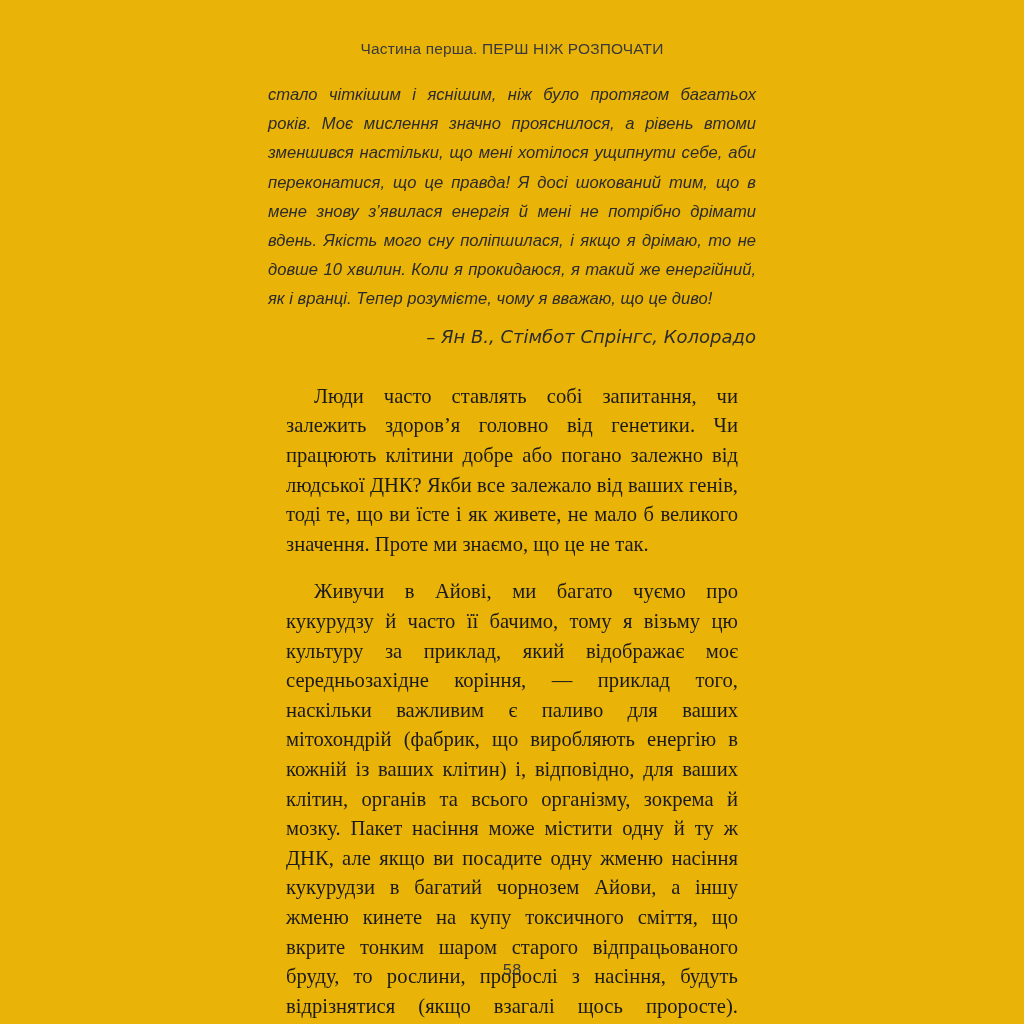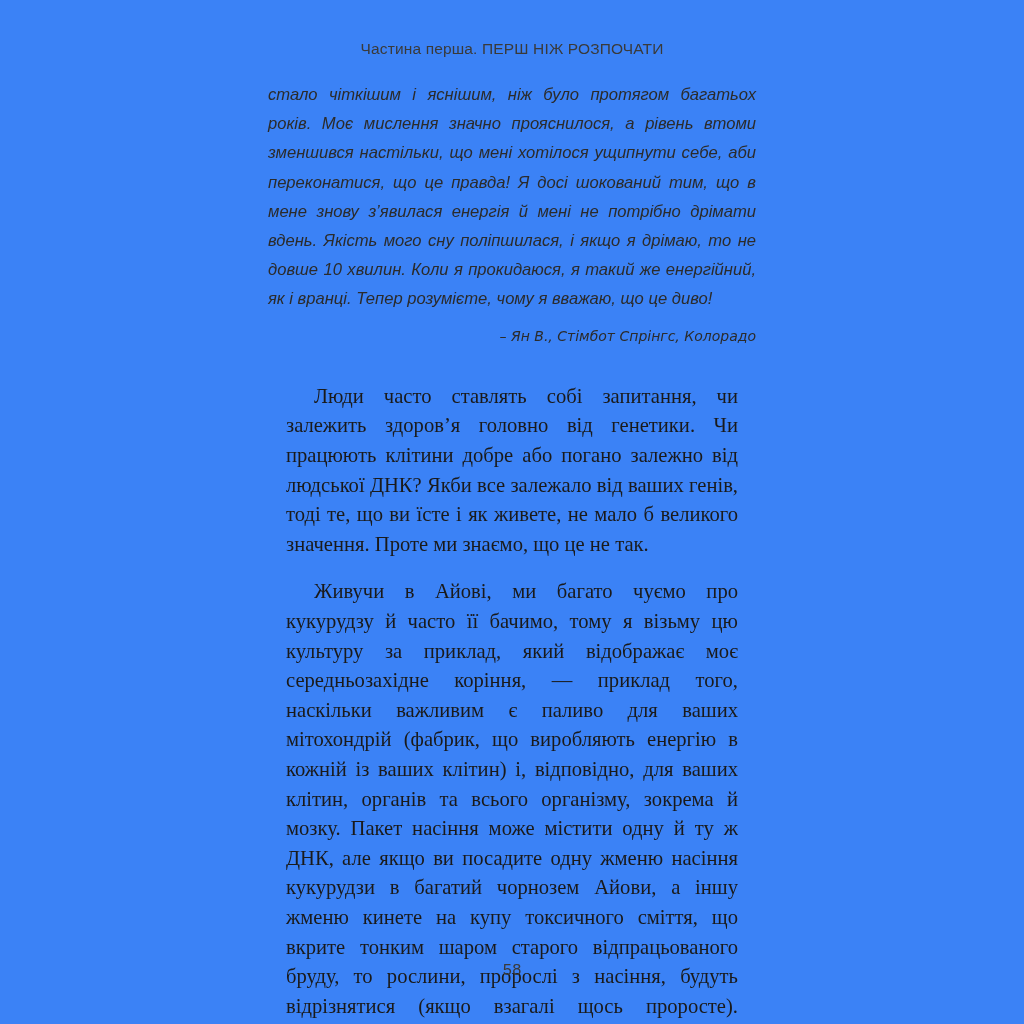--- a/index.html
+++ b/index.html
@@ -4,21 +4,21 @@
 <style>
   html, body {
     margin: 0;
     padding: 0;
     background: #ffffff;
   }
   .page {
     position: relative;
     width: 1024px;
     height: 1024px;
-    background: #3b82f6;
+    background: #eab308;
     overflow: hidden;
   }
   .running-head {
     position: absolute;
     top: 40px;
     left: 0;
     width: 1024px;
     text-align: center;
     font-family: "Liberation Sans", sans-serif;
     font-size: 15.5px;
@@ -38,21 +38,21 @@
     font-size: 16.6px;
     line-height: 29.2px;
     color: #2b2b2b;
     text-align: justify;
     text-justify: inter-word;
     margin: 0;
   }
   .quote-attrib {
     font-family: "DejaVu Sans", sans-serif;
     font-style: italic;
-    font-size: 14px;
+    font-size: 18px;
     line-height: 29.2px;
     color: #2b2b2b;
     text-align: right;
     margin: 8px 0 0 0;
   }
   .body-copy {
     margin-top: 31px;
     font-family: "Liberation Serif", serif;
     font-size: 20.6px;
     line-height: 29.6px;

